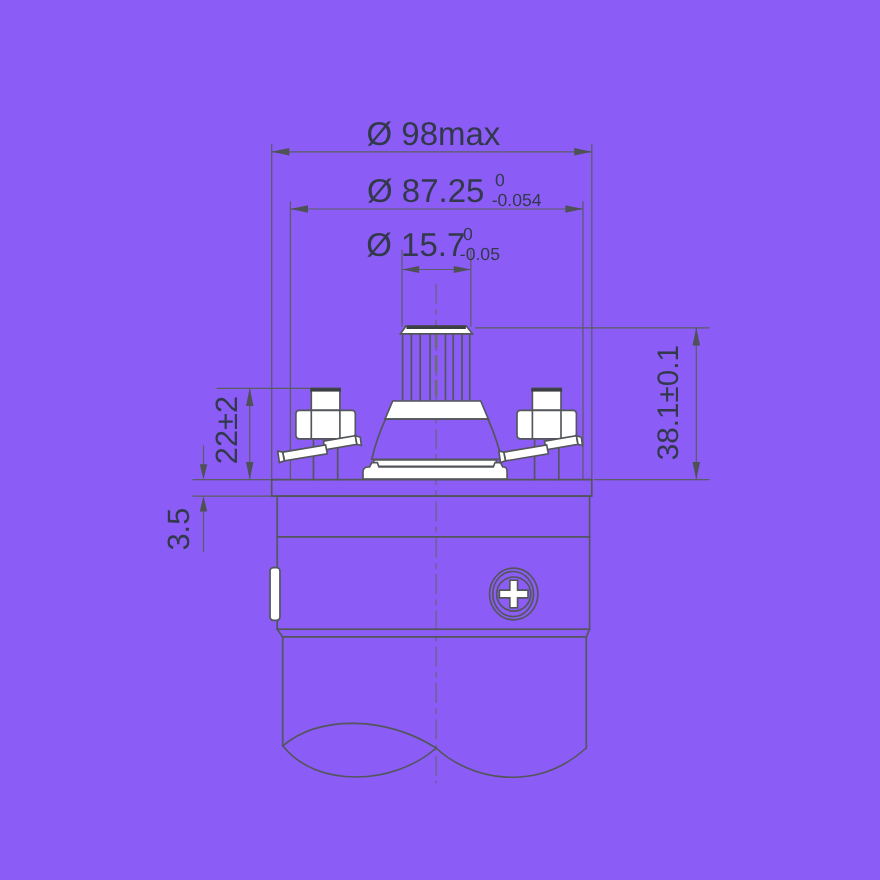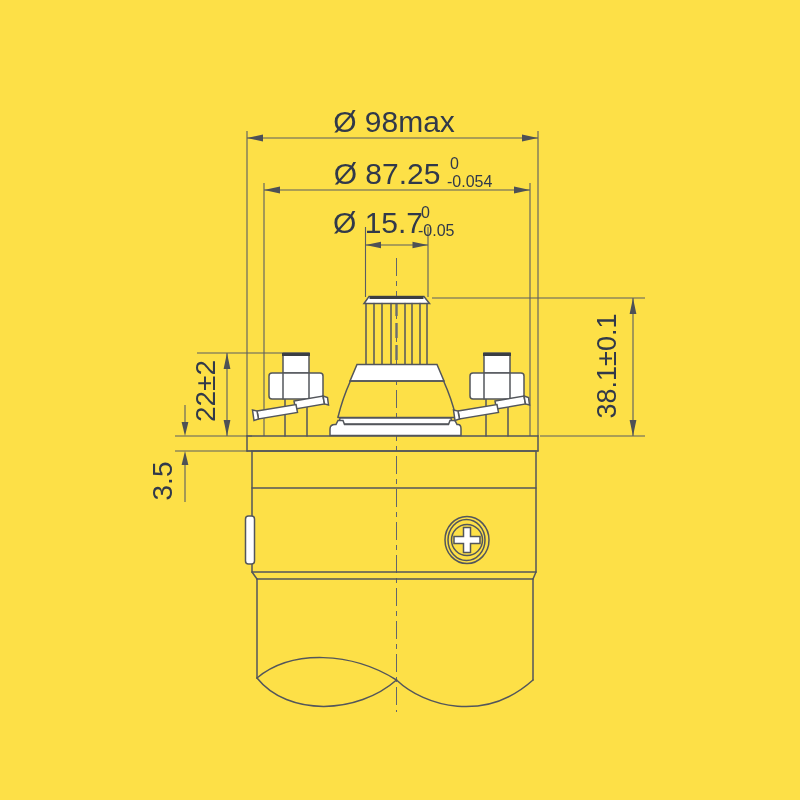--- a/index.html
+++ b/index.html
@@ -3,21 +3,21 @@
 <meta charset="utf-8">
 <style>
   html, body {
     margin: 0;
     padding: 0;
     width: 800px;
     height: 800px;
     background: #ffffff;
     font-family: "Liberation Sans", sans-serif;
   }
-  .stage { width: 800px; height: 800px; position: relative; background: #fde047; }
+  .stage { width: 800px; height: 800px; position: relative; background: #8b5cf6; }
   svg { display: block; }
 
   
   .part   { stroke: #53565b; stroke-width: 1.5; fill: none; stroke-linecap: round; }
   .partf  { stroke: #53565b; stroke-width: 1.5; fill: #ffffff; }
   .thick  { stroke: #3b3e43; stroke-width: 3;  fill: none; }
   .dim    { stroke: #5a5d62; stroke-width: 1.1; fill: none; }
   .arrow  { fill: #4e5156; stroke: none; }
   .center { stroke: #63666b; stroke-width: 1;  fill: none; stroke-dasharray: 18 5 5 5; }
   .centerbold { stroke: #6a6d72; stroke-width: 2.4; fill: none; stroke-dasharray: 15 7; }

